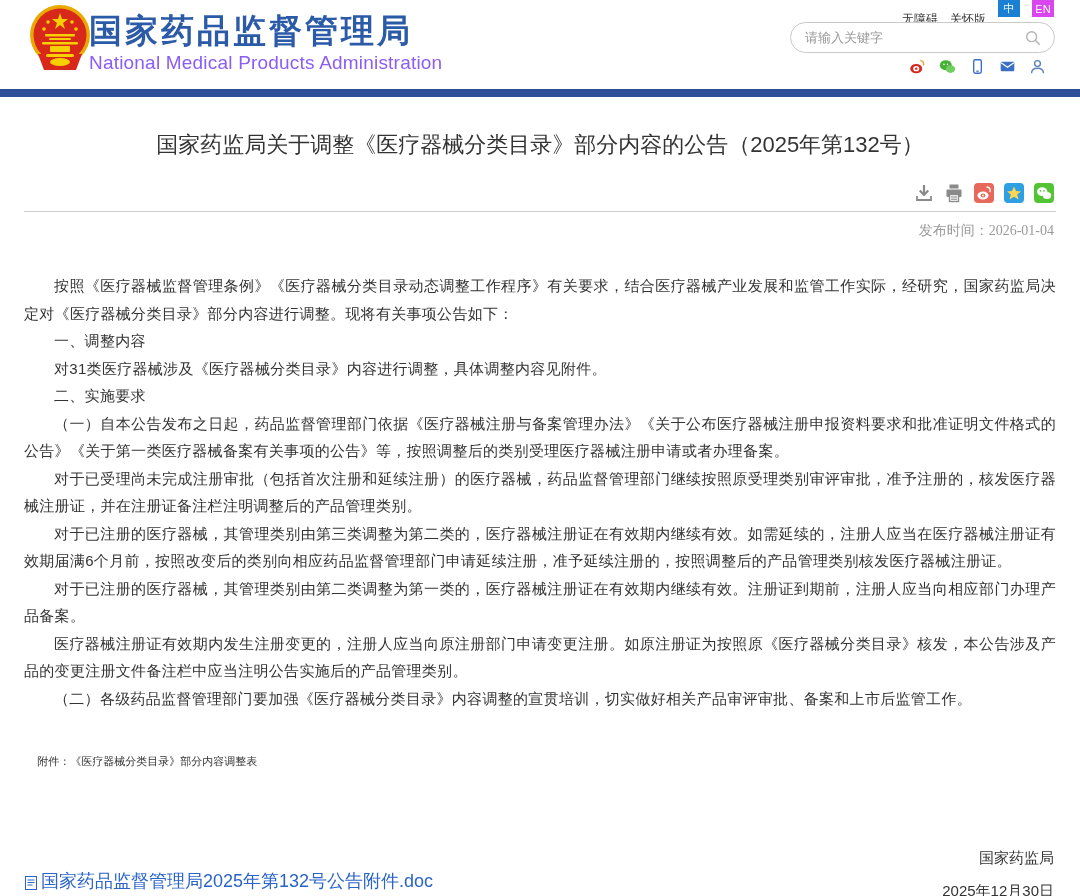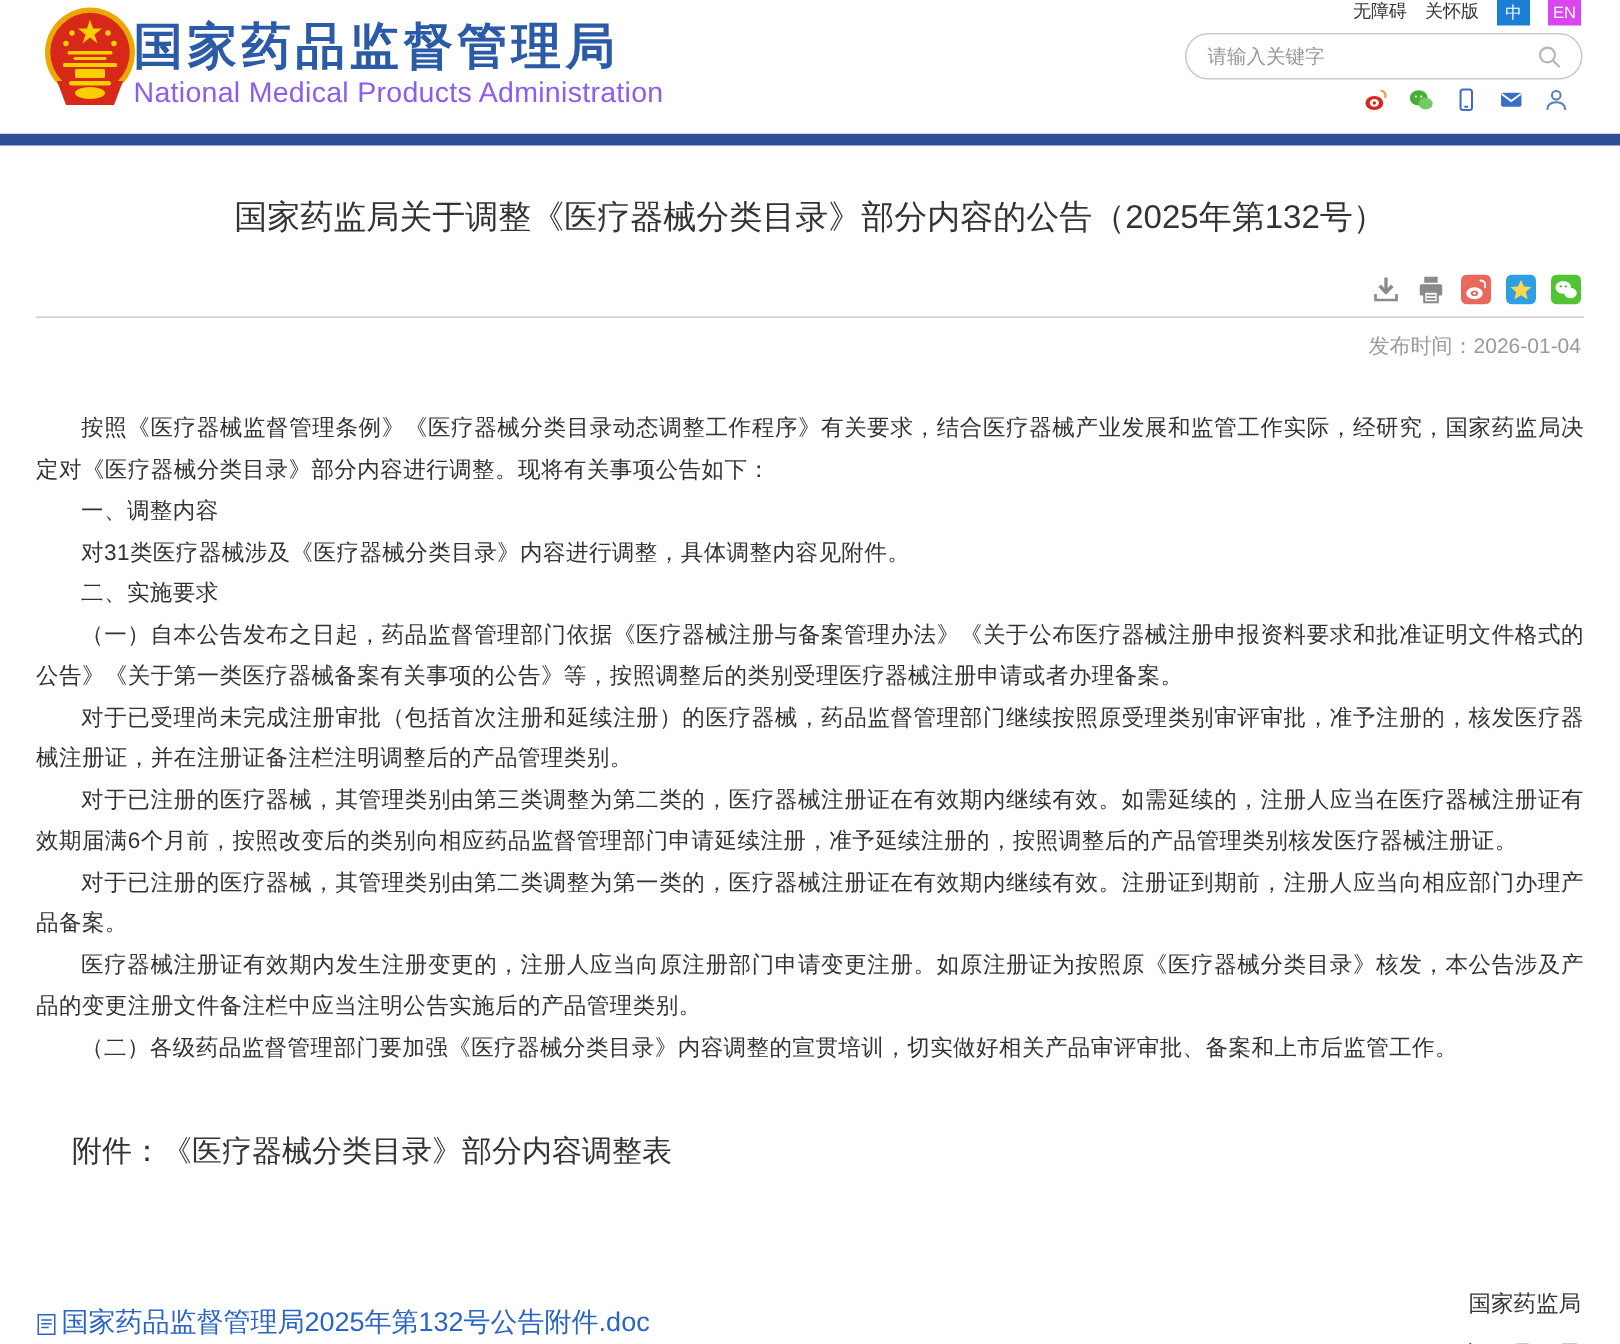--- a/index.html
+++ b/index.html
@@ -14,21 +14,21 @@
   }
 
   
   .header { position:relative; height:89px; background:#fff; }
   .logo { position:absolute; left:28px; top:4px; width:64px; height:70px; }
   .site-title { position:absolute; left:89px; top:13px; }
   .site-zh { font-size:33px; font-weight:bold; color:#2b5aa7; letter-spacing:3px; line-height:1.1; }
   .site-en { font-size:19px; color:#8b5cf6; margin-top:3px; letter-spacing:0.2px; }
 
   .top-links { position:absolute; right:26px; top:0; display:flex; align-items:flex-start; gap:12px; font-size:12px; color:#333; }
-  .top-link { cursor:pointer; padding-top:0; line-height:14px; }
+  .top-link { cursor:pointer; padding-top:12px; line-height:14px; }
   .lang-btn { width:22px; height:17px; display:flex; align-items:center; justify-content:center;
               font-size:11px; color:#fff; cursor:pointer; }
   .lang-zh { background:#1b7fd4; }
   .lang-en { background:#d946ef; }
 
   .search-pill { position:absolute; right:25px; top:22px; width:265px; height:31px;
                  border:1px solid #c9c9c9; border-radius:17px; background:#fff;
                  display:flex; align-items:center; padding:0 12px; }
   .search-pill input { border:none; outline:none; flex:1; font-size:13px; color:#8b5cf6;
                        font-family:inherit; background:transparent; }
@@ -40,26 +40,26 @@
 
   .blue-bar { height:8px; background:#2e4f97; }
 
   
   .content { padding:0 24px; position:relative; }
   .article-title { text-align:center; font-size:22px; color:#333; font-weight:500;
                    margin:32px 60px 20px; line-height:32px; }
   .toolbar { display:flex; justify-content:flex-end; align-items:center; gap:10px; height:24px; padding-right:2px; }
   .tool-ico { width:20px; height:20px; cursor:pointer; }
   .rule { border:none; border-top:1px solid #cfcfcf; margin:6px 0 0 0; }
-  .publish { text-align:right; color:#9a9a9a; font-size:14px; margin:10px 2px 0 0; }
+  .publish { text-align:right; color:#9a9a9a; font-size:14px; margin:10px 2px 0 0;font-family:Liberation Serif, serif; }
 
   .body-text { margin-top:32px; }
   .body-text p { font-size:15px; line-height:27.5px; margin:0; text-indent:2em;
                  text-align:justify; color:#333; letter-spacing:0.3px; }
-  .attachment-line { margin-top:42px; font-size:20px; color:#333; text-indent:1.2em; }
+  .attachment-line { margin-top:42px; font-size:11px; color:#333; text-indent:1.2em; }
 
   .signature { text-align:right; margin-top:72px; padding-right:2px; font-size:15px; color:#333; }
   .signature div { line-height:33px; }
 
   .file-link { position:absolute; left:24px; bottom:3px; display:flex; align-items:center; gap:3px;
                font-size:18px; color:#2a64c8; cursor:pointer; text-decoration:none; }
   .file-link .doc-ico { width:14px; height:14px; flex:none; }
 </style>
 </head>
 <body>

